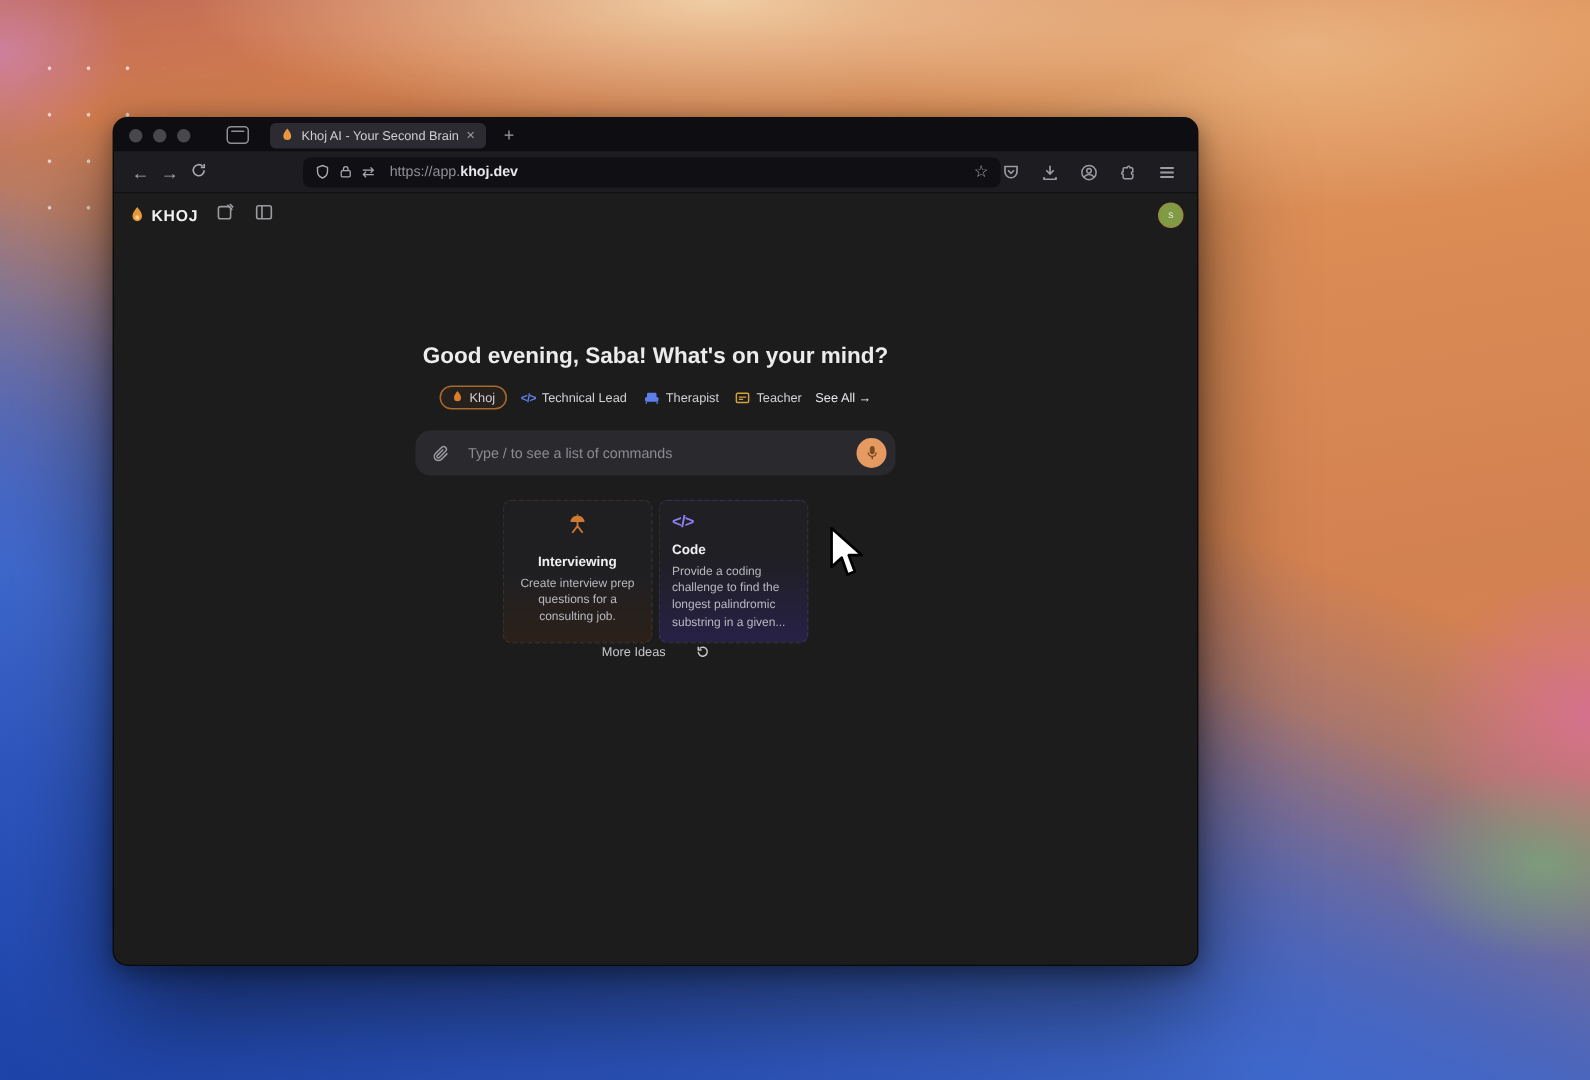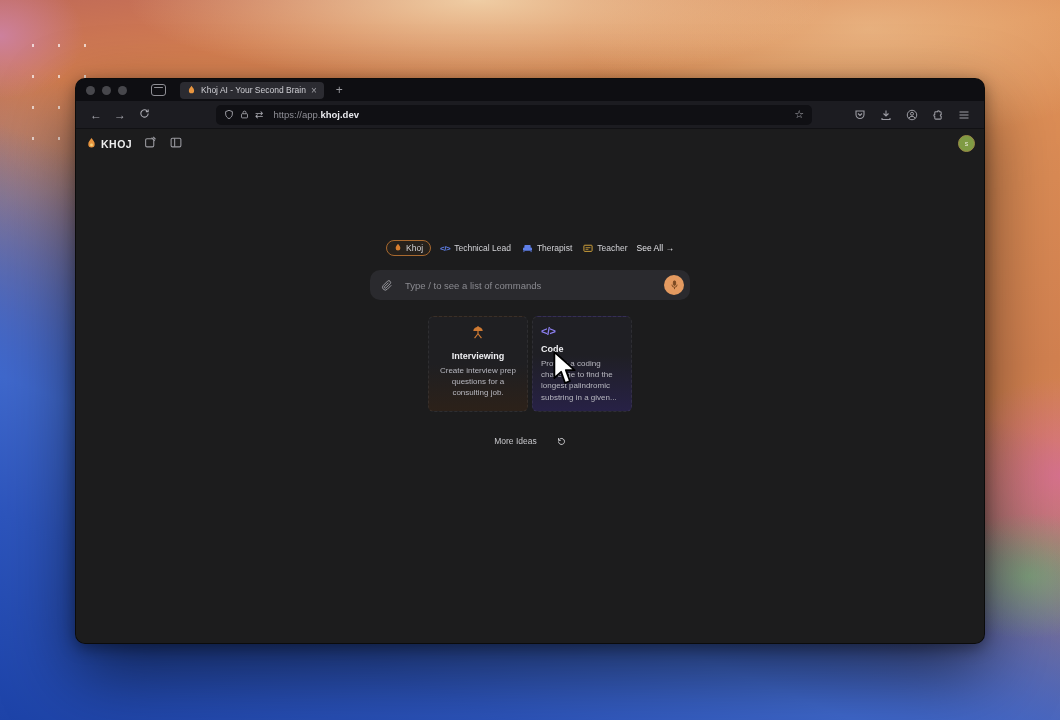--- a/index.html
+++ b/index.html
@@ -18,21 +18,21 @@
       linear-gradient(200deg, rgba(27,62,165,0) 40%, rgba(47,82,190,.9) 72%, #2b56b4 86%, #3c64b8 100%),
       linear-gradient(170deg, #c06a58 0%, #d47e50 10%, #e09258 22%, #d98a54 40%, #d28150 60%, #d8854f 80%, #db8d55 100%);
   }
   
   .sparkles { position:absolute; left:20px; top:30px; width:90px; height:110px;
     background-image: radial-gradient(circle 1.2px, rgba(255,255,255,.85) 0 1.2px, transparent 1.4px);
     background-size: 26px 31px; opacity:.8; }
 
   
   .window {
-    position:absolute; left:75px; top:78px; width:910px; height:566px;
+    position:absolute; left:75px; top:78px; width:724px; height:566px;
     border-radius:10px; box-shadow:0 30px 70px rgba(0,0,0,.55), 0 4px 16px rgba(0,0,0,.4);
     background:#1c1c1d; overflow:hidden; border:1px solid rgba(0,0,0,.6);
   }
   .tabbar { height:22px; background:#0e0e12; display:flex; align-items:center; padding:0 10px; }
   .lights { display:flex; gap:7px; margin-right:24px; }
   .light { width:9px; height:9px; border-radius:50%; background:#47474c; }
   .fxview { width:15px; height:12px; border:1.4px solid #8e8e94; border-radius:3px; position:relative; margin-right:14px; }
   .fxview::before { content:""; position:absolute; left:2px; right:2px; top:1.5px; height:1.5px; background:#8e8e94; border-radius:1px; }
   .tab { display:flex; align-items:center; gap:5px; height:17px; min-width:132px; background:#2b2b31; border-radius:4px; padding:0 7px; }
   .tab-title { font-size:8.5px; color:#cfcfd4; white-space:nowrap; }
@@ -81,21 +81,21 @@
 
   .cards { margin-top:16px; display:flex; justify-content:center; gap:4px; }
   .card { width:100px; height:96px; border-radius:6px; padding:8px 8px 6px 8px;
     border:1px dashed rgba(255,255,255,.07); }
   .card.tint-orange { background:linear-gradient(180deg, #1f1f22 50%, #2c2119 100%);text-align:center; }
   .card.tint-purple { background:linear-gradient(180deg, #1f1f24 40%, #272146 100%); }
   .card-title { margin-top:7px; font-size:9px; font-weight:700; color:#efeff2; }
   .card-body { margin-top:4px; font-size:8px; color:#b8b8c0; line-height:1.4; }
   .card-code-glyph { font-weight:700; font-size:11px; color:#8c7ff0; letter-spacing:-.5px; }
 
-  .more-ideas { margin-top:24px; display:flex; justify-content:center; align-items:center; gap:20px;
+  .more-ideas { margin-top:0; display:flex; justify-content:center; align-items:center; gap:20px;
     font-size:8.5px; color:#c8c8cc; }
 
   .cursor { position:absolute; left:551px; top:351px; width:27px; height:36px; z-index:50; }
 </style>
 </head>
 <body>
 
 <div class="wallpaper"></div>
 <div class="sparkles"></div>
 
@@ -198,20 +198,21 @@
             <path d="M9.5 4v16"></path>
           </svg>
       </span>
     </div>
 
     <div class="avatar">
         <span>s</span>
       </div>
 
     <div class="main">
+      <div class="greeting">Good evening, Saba! What's on your mind?</div>
 
       <div class="pills">
         <div class="pill sel">
           <svg width="8" height="10" viewBox="0 0 24 28">
               <path d="M12 1c4 5.5 7 8.5 7 13.5a7 7 0 1 1-14 0C5 9.5 8 6.5 12 1z" fill="#d97e2e"></path>
             </svg>
           <span>Khoj</span>
         </div>
         <div class="pill" style="border:none;background:transparent;padding:2px 2px;">
           <span class="codeglyph">&lt;/&gt;</span>

